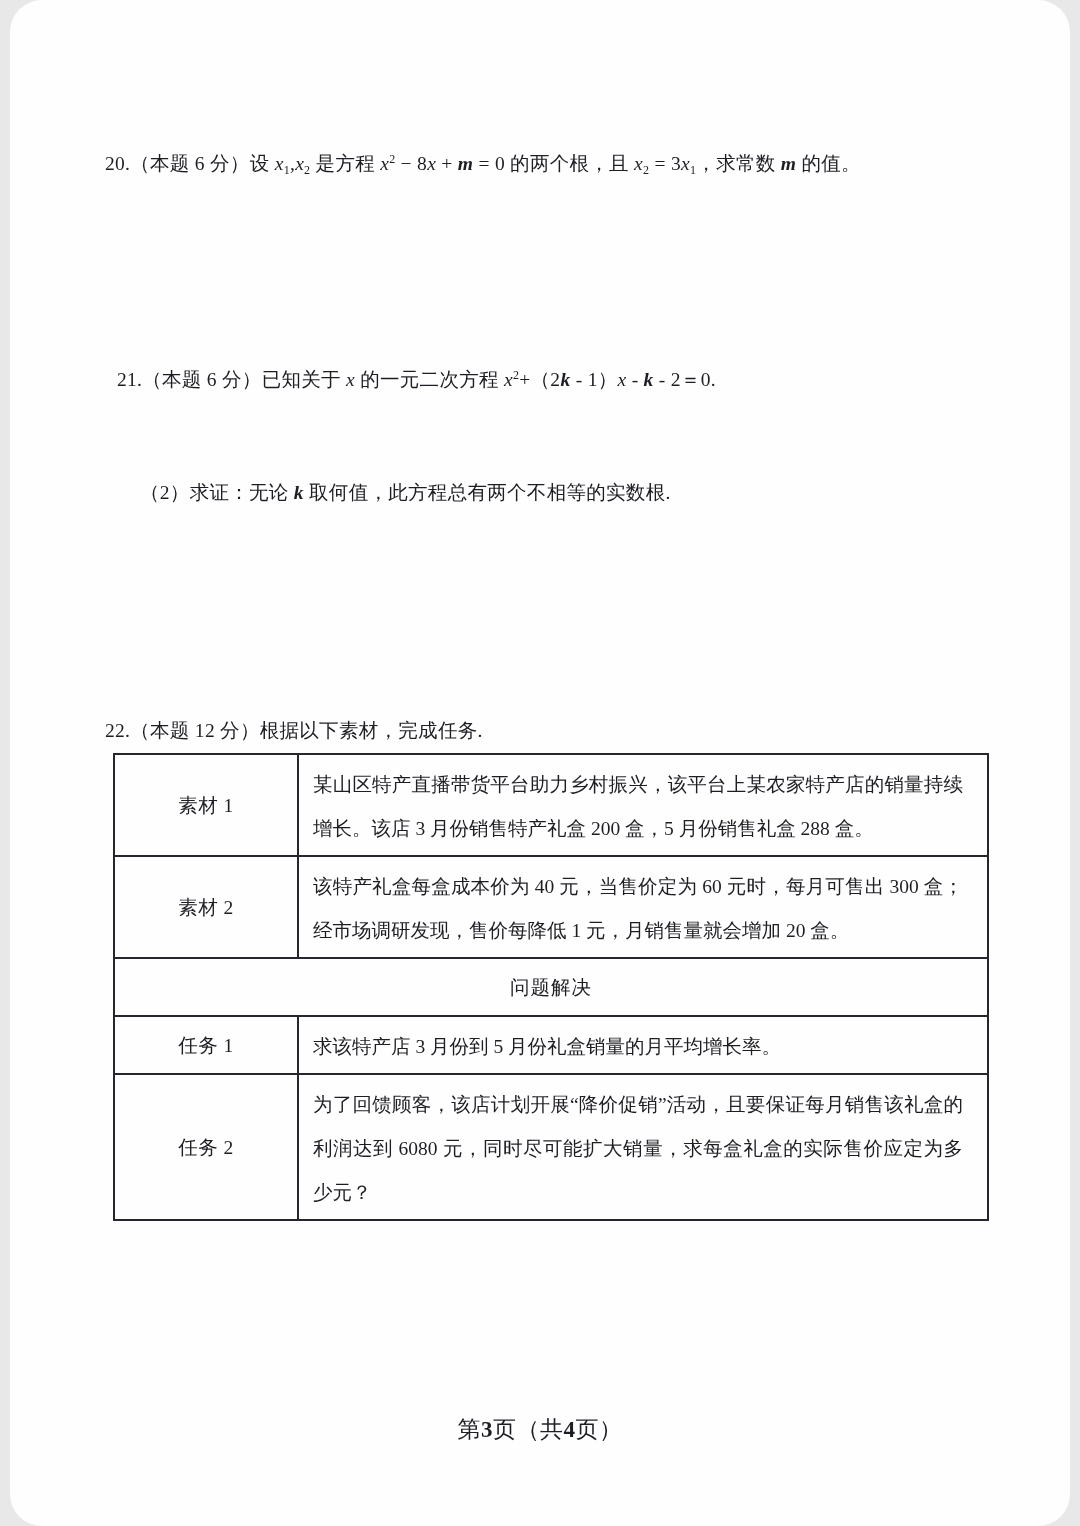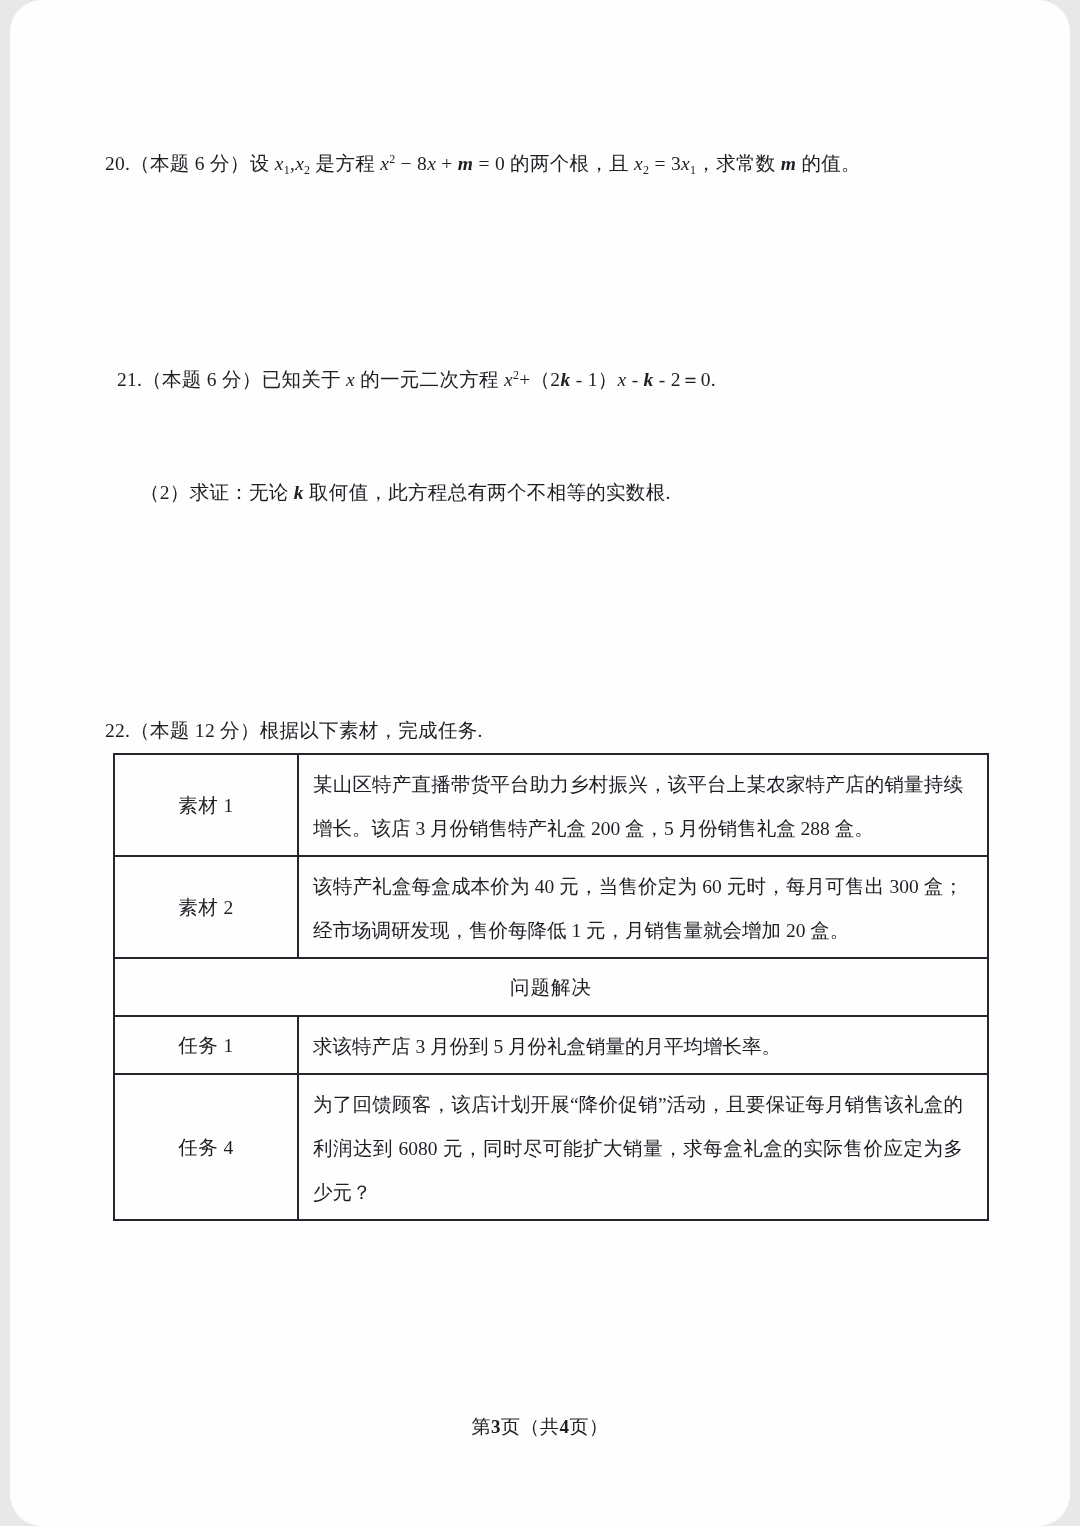--- a/index.html
+++ b/index.html
@@ -75,21 +75,21 @@
   tr.r3 { height: 58px; }
   tr.r4 { height: 58px; }
   tr.r5 { height: 90px; }
 
   .footer {
     position: absolute;
     left: 0;
     top: 1414px;
     width: 100%;
     text-align: center;
-    font-size: 19px;
+    font-size: 23px;
     letter-spacing: 0.5px;
   }
 </style>
 </head>
 <body>
 
 <div class="page">
 
   <p class="qline" id="q20"><span class="seg-n">20.（本题 6 分）设 </span><span class="seg-i">x</span><span class="seg-sub">1</span><span class="seg-n">,</span><span class="seg-i">x</span><span class="seg-sub">2</span><span class="seg-n"> 是方程 </span><span class="seg-i">x</span><span class="seg-sup">2</span><span class="seg-n"> − 8</span><span class="seg-i">x</span><span class="seg-n"> + </span><span class="seg-bi">m</span><span class="seg-n"> = 0 的两个根，且 </span><span class="seg-i">x</span><span class="seg-sub">2</span><span class="seg-n"> = 3</span><span class="seg-i">x</span><span class="seg-sub">1</span><span class="seg-n">，求常数 </span><span class="seg-bi">m</span><span class="seg-n"> 的值。</span></p>
 
@@ -115,21 +115,21 @@
         <td class="content">该特产礼盒每盒成本价为 40 元，当售价定为 60 元时，每月可售出 300 盒；经市场调研发现，售价每降低 1 元，月销售量就会增加 20 盒。</td>
       </tr>
       <tr class="r3">
         <td class="solve" colspan="2">问题解决</td>
       </tr>
       <tr class="r4">
         <td class="label">任务 1</td>
         <td class="content">求该特产店 3 月份到 5 月份礼盒销量的月平均增长率。</td>
       </tr>
       <tr class="r5">
-        <td class="label">任务 4</td>
+        <td class="label">任务 2</td>
         <td class="content">为了回馈顾客，该店计划开展“降价促销”活动，且要保证每月销售该礼盒的利润达到 6080 元，同时尽可能扩大销量，求每盒礼盒的实际售价应定为多少元？</td>
       </tr>
     </tbody>
   </table>
 
   <div class="footer"><span class="seg-n">第</span><span class="seg-b">3</span><span class="seg-n">页（共</span><span class="seg-b">4</span><span class="seg-n">页）</span></div>
 
 </div>
 
 </body></html>

